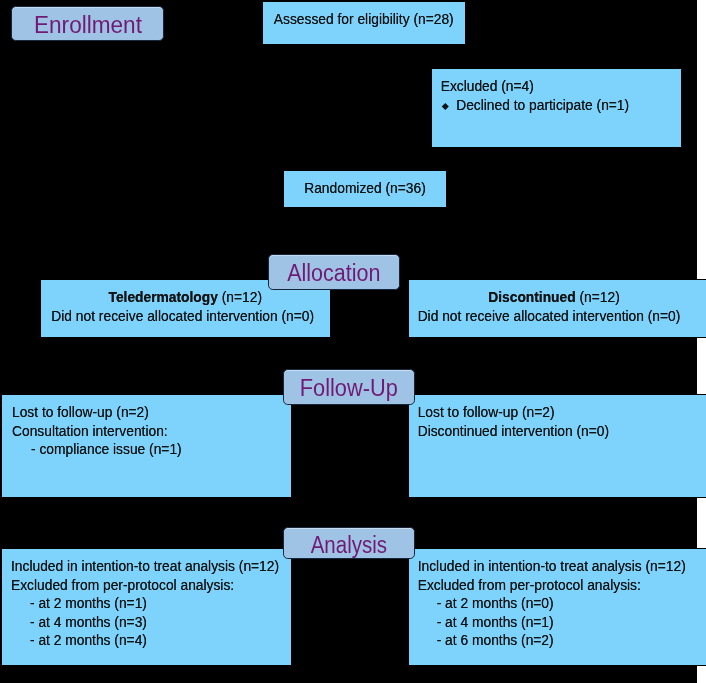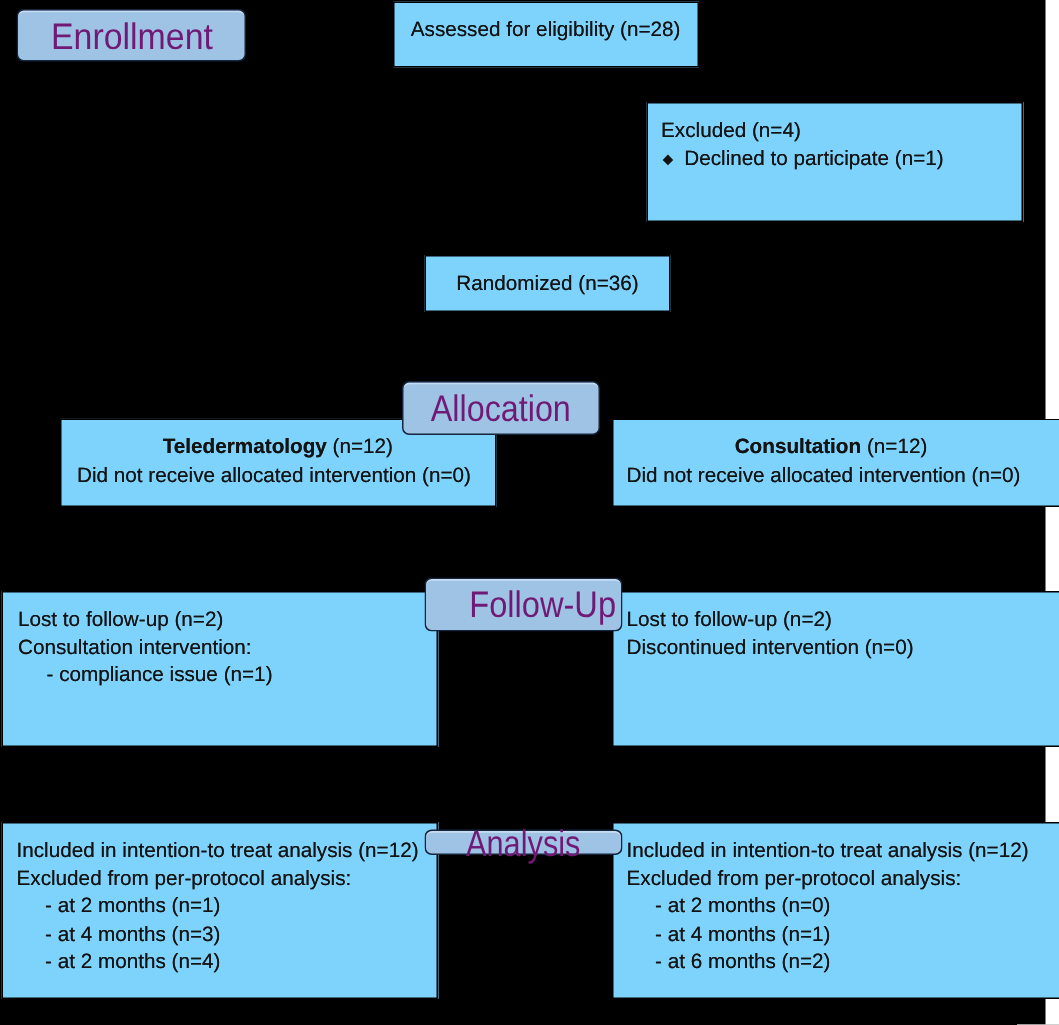--- a/index.html
+++ b/index.html
@@ -59,40 +59,40 @@
   <div class="phase p-allocation" style="left:268px;top:254px;width:131.5px;height:35.5px;">
     <span>Allocation</span>
   </div>
 
   <div class="box ctr" style="left:1px;top:279px;width:290.5px;height:59px;padding-top:9px;margin-left:39px;">
     <div class="tl"><b>Teledermatology</b><span> (n=12)</span></div>
     <div class="tl shl">Did not receive allocated intervention (n=0)</div>
   </div>
 
   <div class="box ctr" style="left:408px;top:279px;width:304px;height:59px;padding-top:9px;padding-right:12px;">
-    <div class="tl"><b>Consultation</b><span> (n=12)</span></div>
+    <div class="tl"><b>Discontinued</b><span> (n=12)</span></div>
     <div class="tl shl2">Did not receive allocated intervention (n=0)</div>
   </div>
 
-  <div class="phase p-followup" style="left:282.5px;top:385px;width:131.5px;height:35.5px;justify-content:flex-end;">
+  <div class="phase p-followup" style="left:282.5px;top:369px;width:131.5px;height:35.5px;">
     <span>Follow-Up</span>
   </div>
 
   <div class="box" style="left:1px;top:394px;width:290.5px;height:103.5px;padding-top:9px;padding-left:10px;">
     <div class="tl">Lost to follow-up (n=2)</div>
     <div class="tl">Consultation intervention:</div>
     <div class="tl ind">- compliance issue (n=1)</div>
   </div>
 
   <div class="box" style="left:408px;top:394px;width:304px;height:103.5px;padding-top:9px;padding-left:8.7px;">
     <div class="tl">Lost to follow-up (n=2)</div>
     <div class="tl">Discontinued intervention (n=0)</div>
   </div>
 
-  <div class="phase p-analysis" style="left:282.5px;top:553px;width:131.5px;height:17px;">
+  <div class="phase p-analysis" style="left:282.5px;top:527px;width:131.5px;height:32px;">
     <span>Analysis</span>
   </div>
 
   <div class="box" style="left:1px;top:548px;width:290.5px;height:118px;padding-top:9px;padding-left:9px;">
     <div class="tl">Included in intention-to treat analysis (n=12)</div>
     <div class="tl">Excluded from per-protocol analysis:</div>
     <div class="tl ind">- at 2 months (n=1)</div>
     <div class="tl ind">- at 4 months (n=3)</div>
     <div class="tl ind">- at 2 months (n=4)</div>
   </div>

